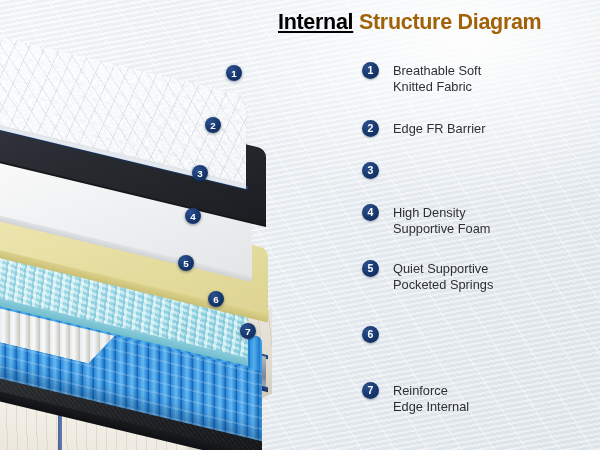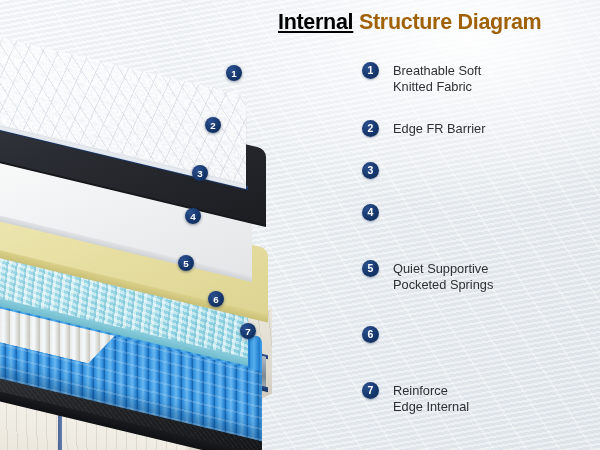--- a/index.html
+++ b/index.html
@@ -345,20 +345,22 @@
     </div>
     <div class="legend-row" style="top: 58px;">
       <div class="badge">2</div>
       <div class="legend-text">Edge FR Barrier</div>
     </div>
     <div class="legend-row" style="top: 100px;">
       <div class="badge">3</div>
     </div>
     <div class="legend-row" style="top: 142px;">
       <div class="badge">4</div>
+      <div class="legend-text">High Density
+Supportive Foam</div>
     </div>
     <div class="legend-row" style="top: 198px;">
       <div class="badge">5</div>
       <div class="legend-text">Quiet Supportive
 Pocketed Springs</div>
     </div>
     <div class="legend-row" style="top: 264px;">
       <div class="badge">6</div>
     </div>
     <div class="legend-row" style="top: 320px;">

